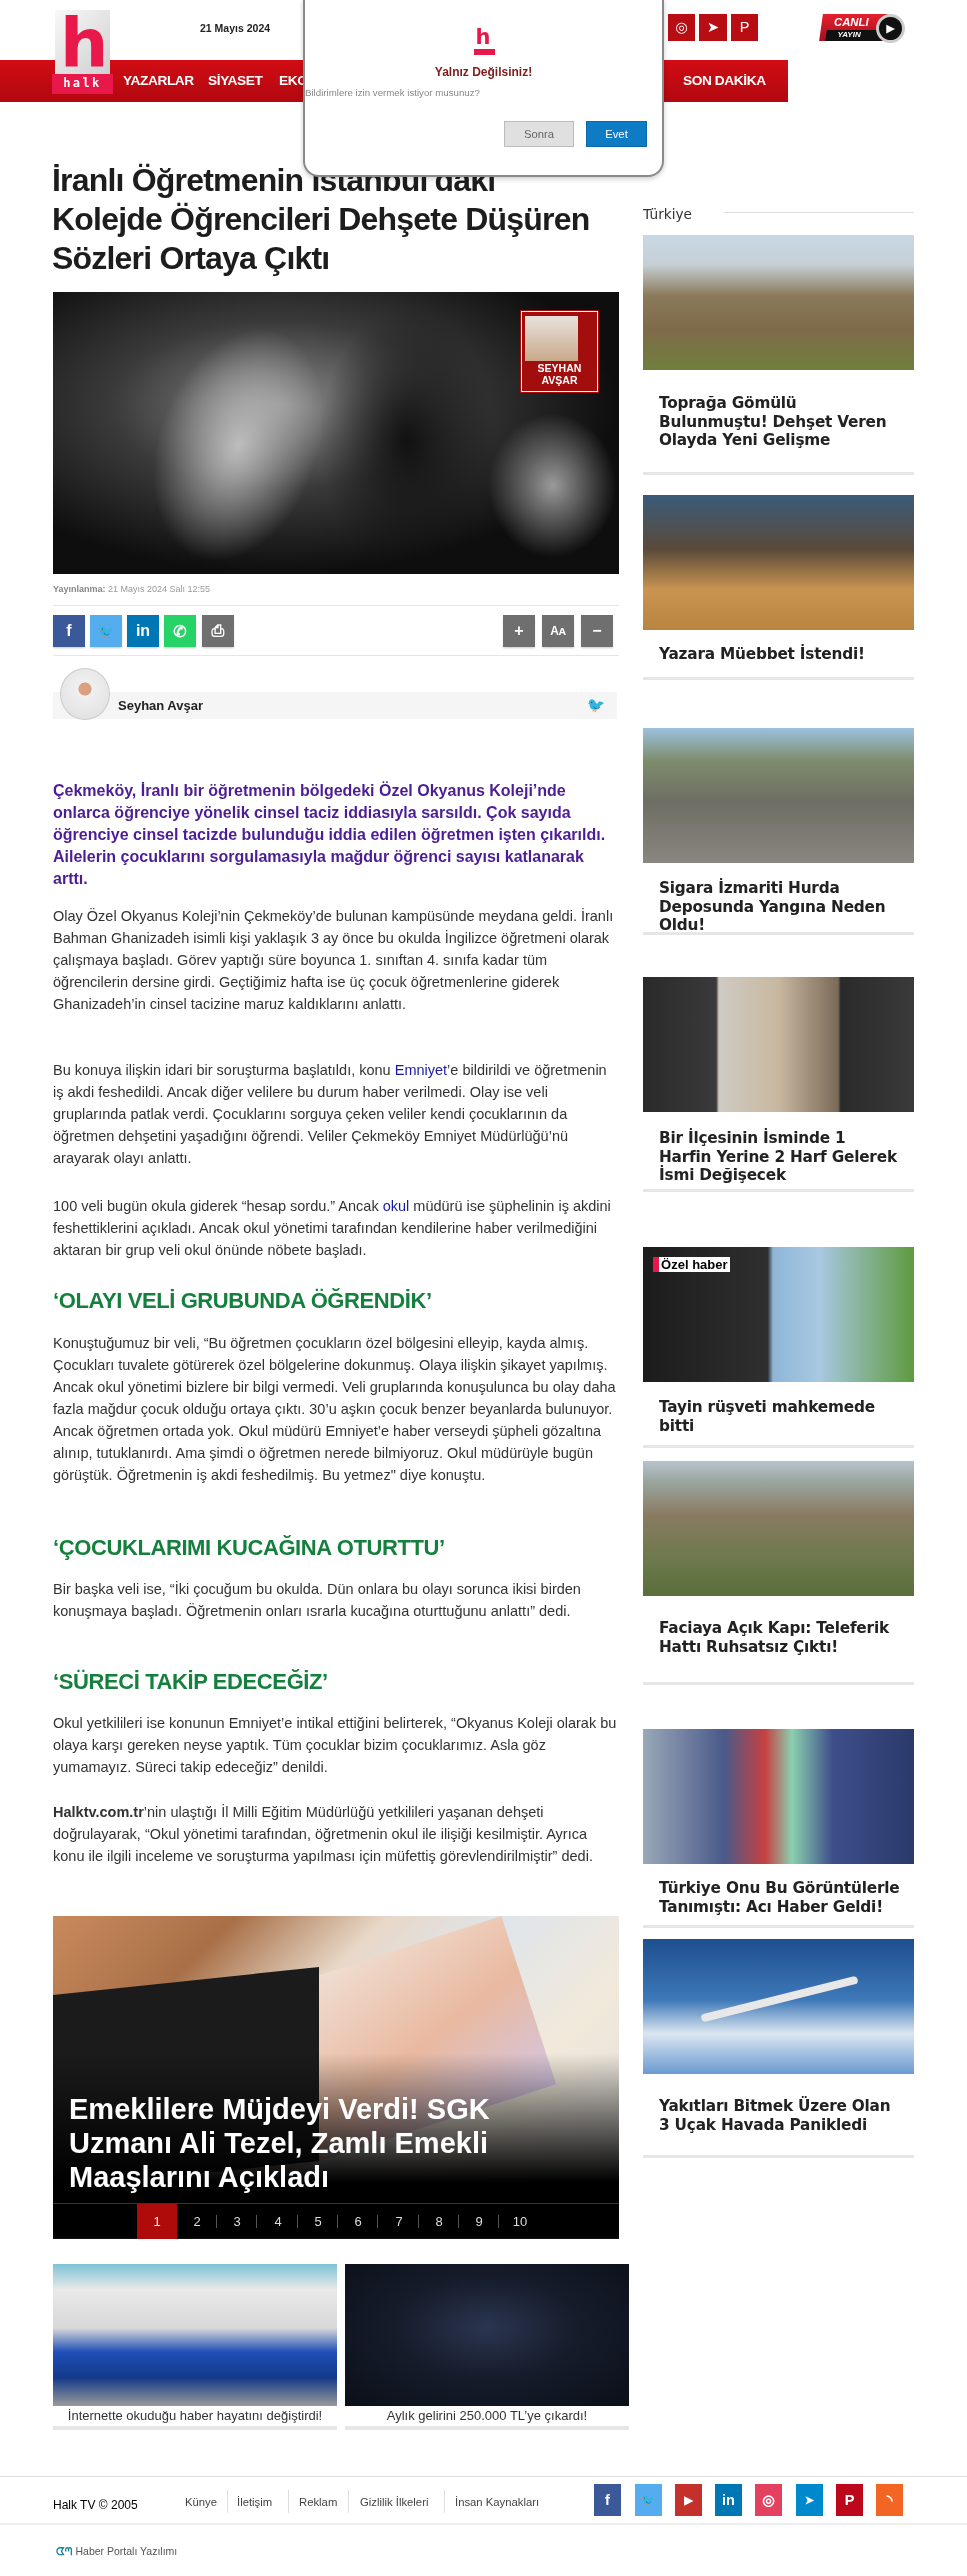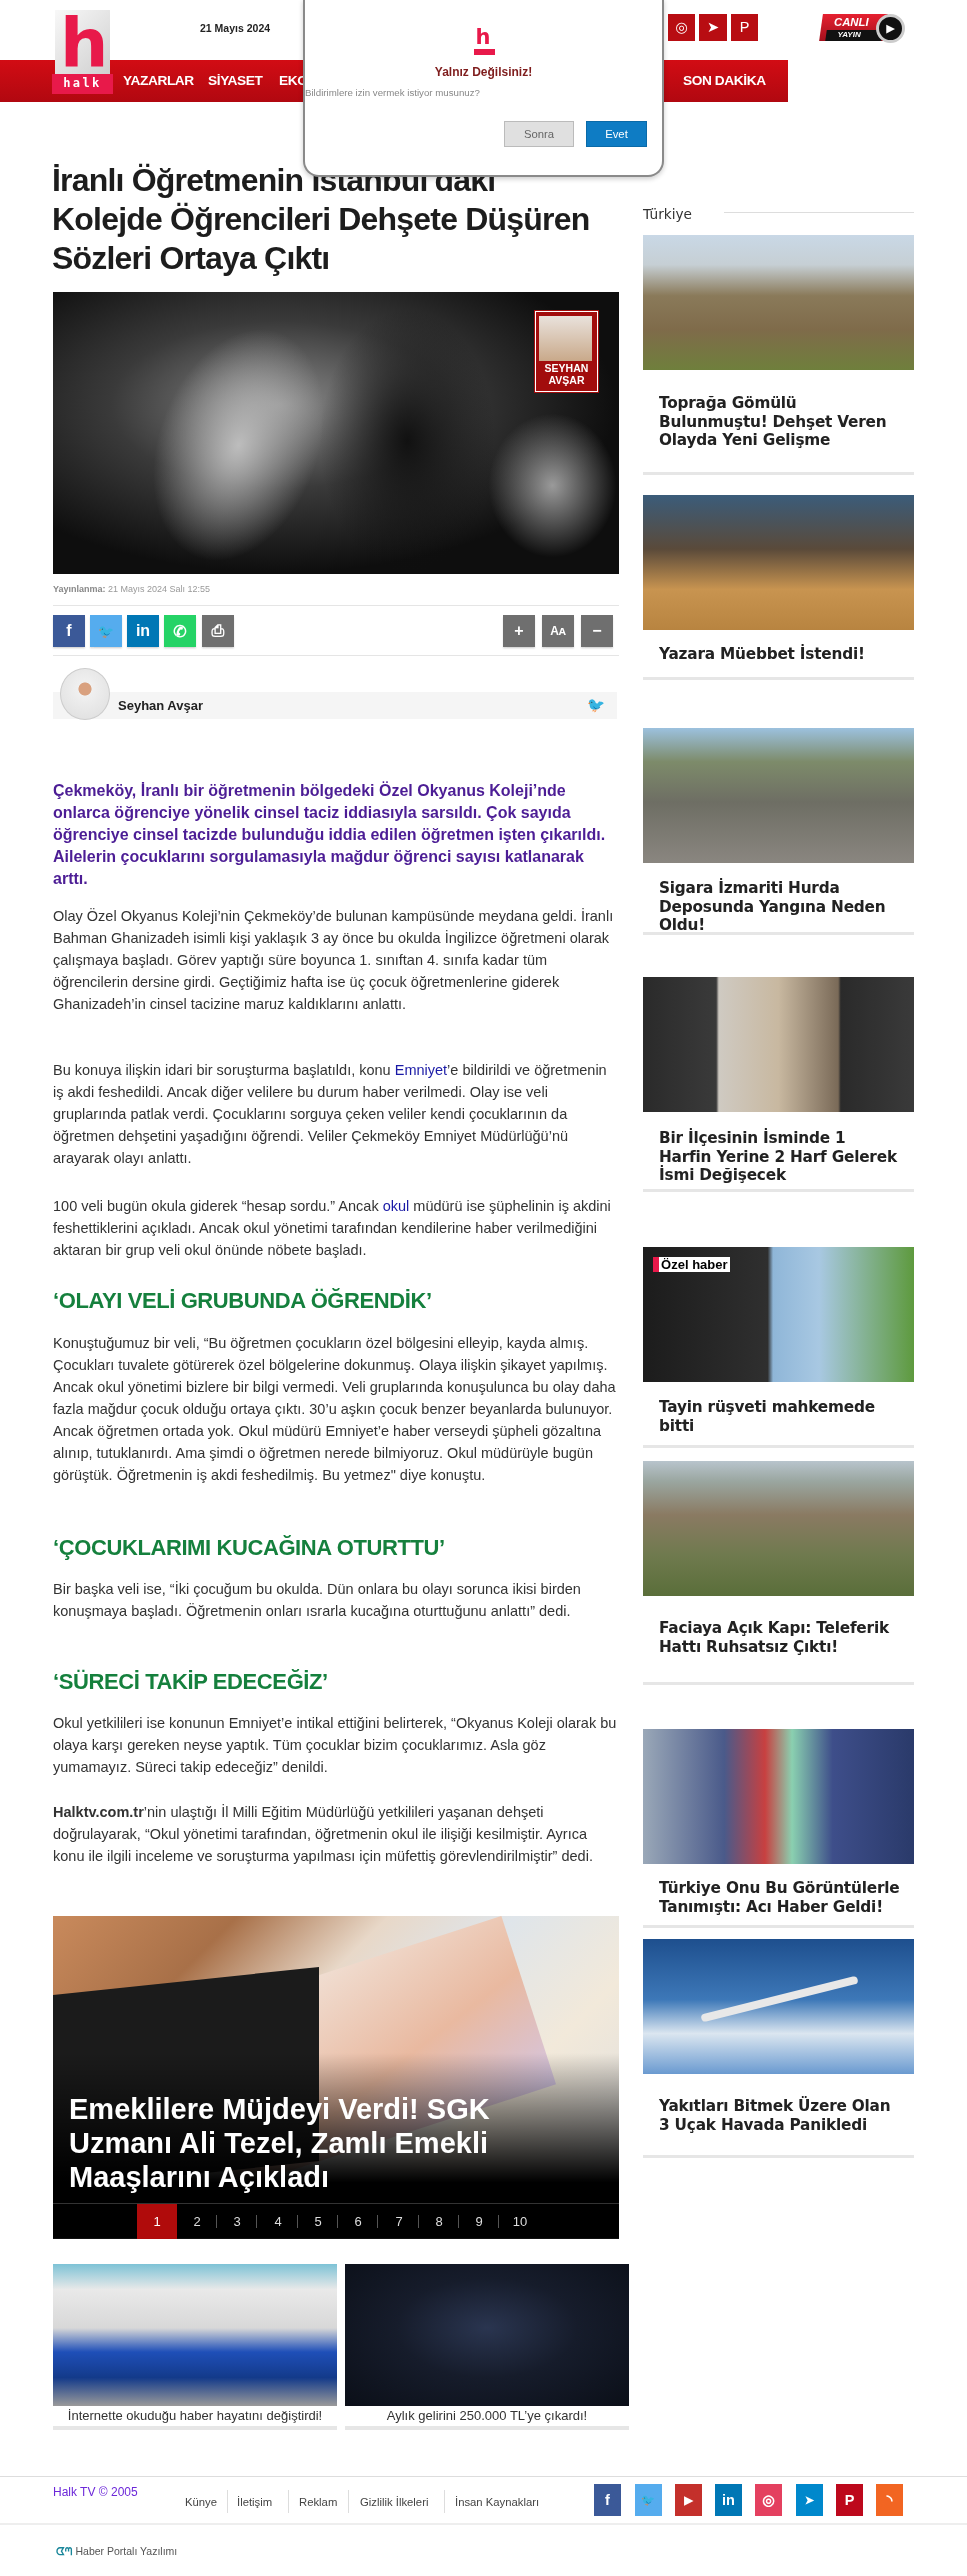--- a/index.html
+++ b/index.html
@@ -31,21 +31,21 @@
 .modal .mtitle{position:absolute;left:0;top:65px;width:100%;text-align:center;font:bold 12px "Liberation Sans",sans-serif;color:#7f1d1d}
 .modal .mtext{position:absolute;left:0;top:87px;width:100%;text-align:left;font:9.7px "Liberation Sans",sans-serif;color:#888}
 .modal .btn-later{position:absolute;left:199px;top:121px;width:70px;height:26px;background:#e0e0e0;border:0.8px solid #bbb;color:#666;font:11.3px/24px "Liberation Sans",sans-serif;text-align:center}
 .modal .btn-yes{position:absolute;left:281px;top:121px;width:61px;height:26px;background:#0e7cc4;border:0.8px solid #0a6aa8;color:#fff;font:11.3px/24px "Liberation Sans",sans-serif;text-align:center}
 
 .headline{position:absolute;left:52px;top:161px;width:548px;font:bold 32px/39px "Liberation Sans",sans-serif;color:#1d1d1d;letter-spacing:-0.8px}
 .hero{position:absolute;left:53px;top:292px;width:566px;height:282px;background:radial-gradient(ellipse at 40% 40%,#8a8a8a 0%,#3a3a3a 35%,#0e0e0e 70%);overflow:hidden}
 .hero .blur1{position:absolute;left:105px;top:32px;width:161px;height:242px;background:radial-gradient(ellipse,#bdbdbd,transparent 70%);transform:rotate(20deg)}
 .hero .blur2{position:absolute;left:266px;top:16px;width:177px;height:266px;background:radial-gradient(ellipse,#111,transparent 70%)}
 .hero .blur3{position:absolute;left:435px;top:121px;width:129px;height:145px;background:radial-gradient(ellipse,#9a9a9a,transparent 70%)}
-.author-badge{position:absolute;right:21px;top:19.4px;width:63px;height:81px;background:#a20d0d;border:1.6px solid #fff;outline:0.8px solid #a20d0d}
+.author-badge{position:absolute;right:21px;top:19.4px;width:77px;height:81px;background:#a20d0d;border:1.6px solid #fff;outline:0.8px solid #a20d0d}
 .author-badge .ph{position:absolute;left:3.2px;top:3.2px;width:53px;height:45px;background:linear-gradient(180deg,#e9e2dc,#c9a98a)}
 .author-badge .nm{position:absolute;left:0;top:50px;width:100%;text-align:center;color:#fff;font:bold 10.5px/12px "Liberation Sans",sans-serif}
 .published{position:absolute;left:53px;top:584px;font:9px "Liberation Sans",sans-serif;color:#999}
 .published b{color:#888}
 .hr{position:absolute;left:53px;height:0.8px;background:#e5e5e5}
 .share{position:absolute;top:615px;width:32px;height:32px;display:flex;align-items:center;justify-content:center;color:#fff;font:bold 16px "Liberation Sans",sans-serif;box-shadow:0 1.6px 1.6px rgba(0,0,0,.15)}
 .author-row{position:absolute;left:53px;top:692px;width:564px;height:27.4px;background:#f5f5f5}
 .author-row .av{position:absolute;left:6.5px;top:-24px;width:50px;height:52px;border-radius:50%;background:radial-gradient(circle at 50% 40%,#d9a17f 0%,#d9a17f 16%,#f0f0f0 18%,#ddd 100%);border:0.8px solid #ccc}
 .author-row .an{position:absolute;left:65px;top:5.6px;font:bold 13px "Liberation Sans",sans-serif;color:#222}
 .author-row .tw{position:absolute;right:11.3px;top:4.8px;color:#1da1f2;font-size:14.5px}
@@ -74,21 +74,21 @@
 
 .side-title{position:absolute;left:643px;top:206px;font:13.7px "DejaVu Sans",sans-serif;color:#333}
 .side-line{position:absolute;left:724px;top:212px;width:190px;height:0.8px;background:#ddd}
 .card{position:absolute;left:643px;width:271px}
 .card .img{position:absolute;left:0;top:0;width:271px;height:135px;overflow:hidden}
 .card .ttl{position:absolute;left:16px;width:242px;font:bold 15.3px/18.5px "DejaVu Sans",sans-serif;color:#222;letter-spacing:-0.2px}
 .card .bar{position:absolute;left:0;width:271px;height:3.2px;background:#e6e6e6}
 
 .footer-line{position:absolute;left:0;top:2476px;width:968px;height:0.8px;background:#ddd}
 .footer{position:absolute;left:0;top:2477px;width:968px;height:48px;background:#fff;border-bottom:2.4px solid #eee}
-.footer .copy{position:absolute;left:53px;top:8px;font:12px "Liberation Sans",sans-serif;color:#6d28d9}
+.footer .copy{position:absolute;left:53px;top:21px;font:12px "Liberation Sans",sans-serif;color:#000000}
 .footer .link{position:absolute;top:19.4px;font:11.3px "Liberation Sans",sans-serif;color:#444}
 .footer .lsep{position:absolute;top:13px;width:0.8px;height:22.6px;background:#ddd}
 .fsoc{position:absolute;top:7.3px;width:27px;height:32px;display:flex;align-items:center;justify-content:center;color:#fff;font:bold 14.5px "Liberation Sans",sans-serif}
 .powered{position:absolute;left:56px;top:2545px;font:10.5px "Liberation Sans",sans-serif;color:#555}
 .powered .lg{color:#19869a;font-weight:bold;margin-right:3.2px}
 </style>
 </head>
 <body>
 
 <div class="topbar">

